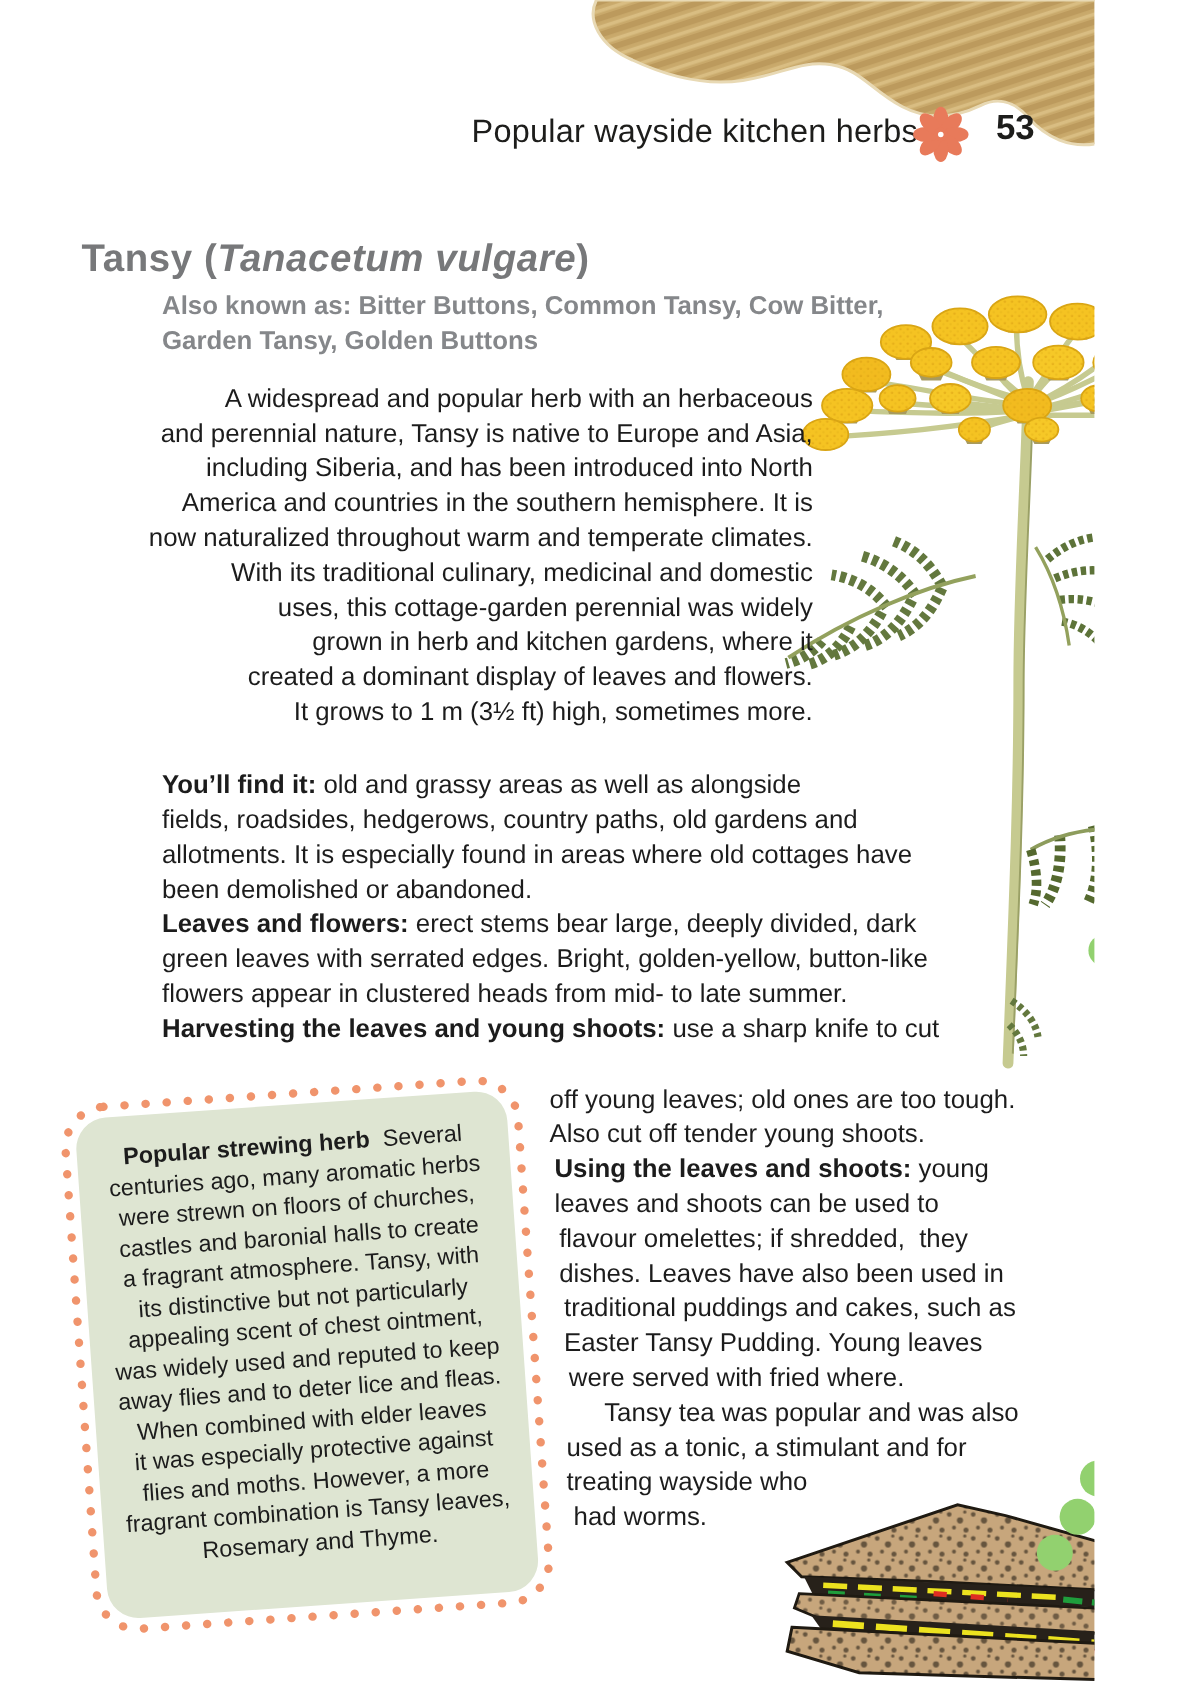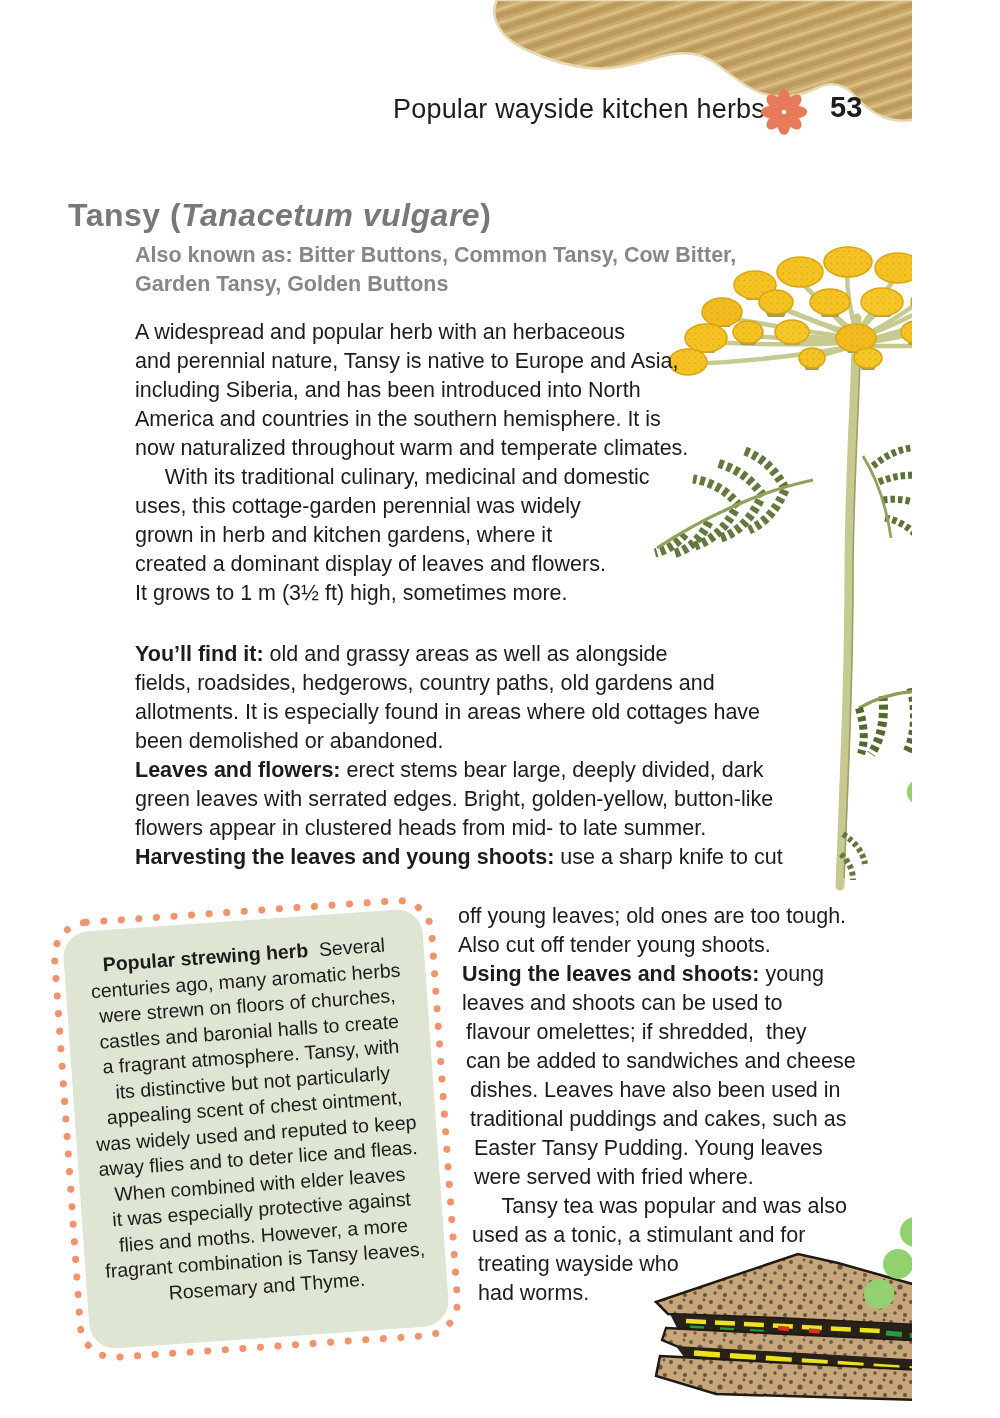--- a/index.html
+++ b/index.html
@@ -12,21 +12,21 @@
   
   .header-title { left:393px; top:94px; font-size:27px; color:#1d1d1b; letter-spacing:0.2px; }
   .page-number  { left:830px; top:91px; font-size:29px; font-weight:bold; color:#1d1d1b; }
   
   .article-title { left:68px; top:197px; font-size:32px; font-weight:bold; color:#77787a; letter-spacing:0.5px; }
   .article-title .latin { font-style:italic; }
   .aka { left:135px; top:241px; font-size:21.5px; font-weight:bold; color:#85878a; line-height:29px; white-space:pre; }
   
   .bline { white-space:pre; font-size:21.5px; line-height:29px; color:#1c1c1c; }
   .bline b { font-weight:bold; }
-  .blockA { left:135px; top:318px; }
+  .blockA { left:124px; top:318px;text-align:right; }
   .blockB { left:135px; top:640px; }
   .colC   { left:458px; top:902px; }
   .colC .bline:nth-child(n+3){ margin-left:4px; }
   .colC .bline:nth-child(n+5){ margin-left:8px; }
   .colC .bline:nth-child(n+7){ margin-left:12px; }
   .colC .bline:nth-child(n+9){ margin-left:16px; }
   .colC .bline:nth-child(n+11){ margin-left:14px; }
   .colC .bline:nth-child(n+13){ margin-left:20px; }
   
   .sidebar { left:62px; top:906px; width:388px; height:446px; transform:rotate(-4deg); transform-origin:50% 50%; }
@@ -299,21 +299,20 @@
       <div class="bline"><b></b><span>flowers appear in clustered heads from mid- to late summer.</span></div>
       <div class="bline"><b>Harvesting the leaves and young shoots:</b><span> use a sharp knife to cut</span></div>
     </div>
 
   <div class="abs colC">
       <div class="bline"><b></b><span>off young leaves; old ones are too tough.</span></div>
       <div class="bline"><b></b><span>Also cut off tender young shoots.</span></div>
       <div class="bline"><b>Using the leaves and shoots:</b><span> young</span></div>
       <div class="bline"><b></b><span>leaves and shoots can be used to</span></div>
       <div class="bline"><b></b><span>flavour omelettes; if shredded,  they</span></div>
-      <div class="bline"><b></b><span>can be added to sandwiches and cheese</span></div>
       <div class="bline"><b></b><span>dishes. Leaves have also been used in</span></div>
       <div class="bline"><b></b><span>traditional puddings and cakes, such as</span></div>
       <div class="bline"><b></b><span>Easter Tansy Pudding. Young leaves</span></div>
       <div class="bline"><b></b><span>were served with fried where.</span></div>
       <div class="bline"><b></b><span>     Tansy tea was popular and was also</span></div>
       <div class="bline"><b></b><span>used as a tonic, a stimulant and for</span></div>
       <div class="bline"><b></b><span>treating wayside who</span></div>
       <div class="bline"><b></b><span>had worms.</span></div>
     </div>
 

